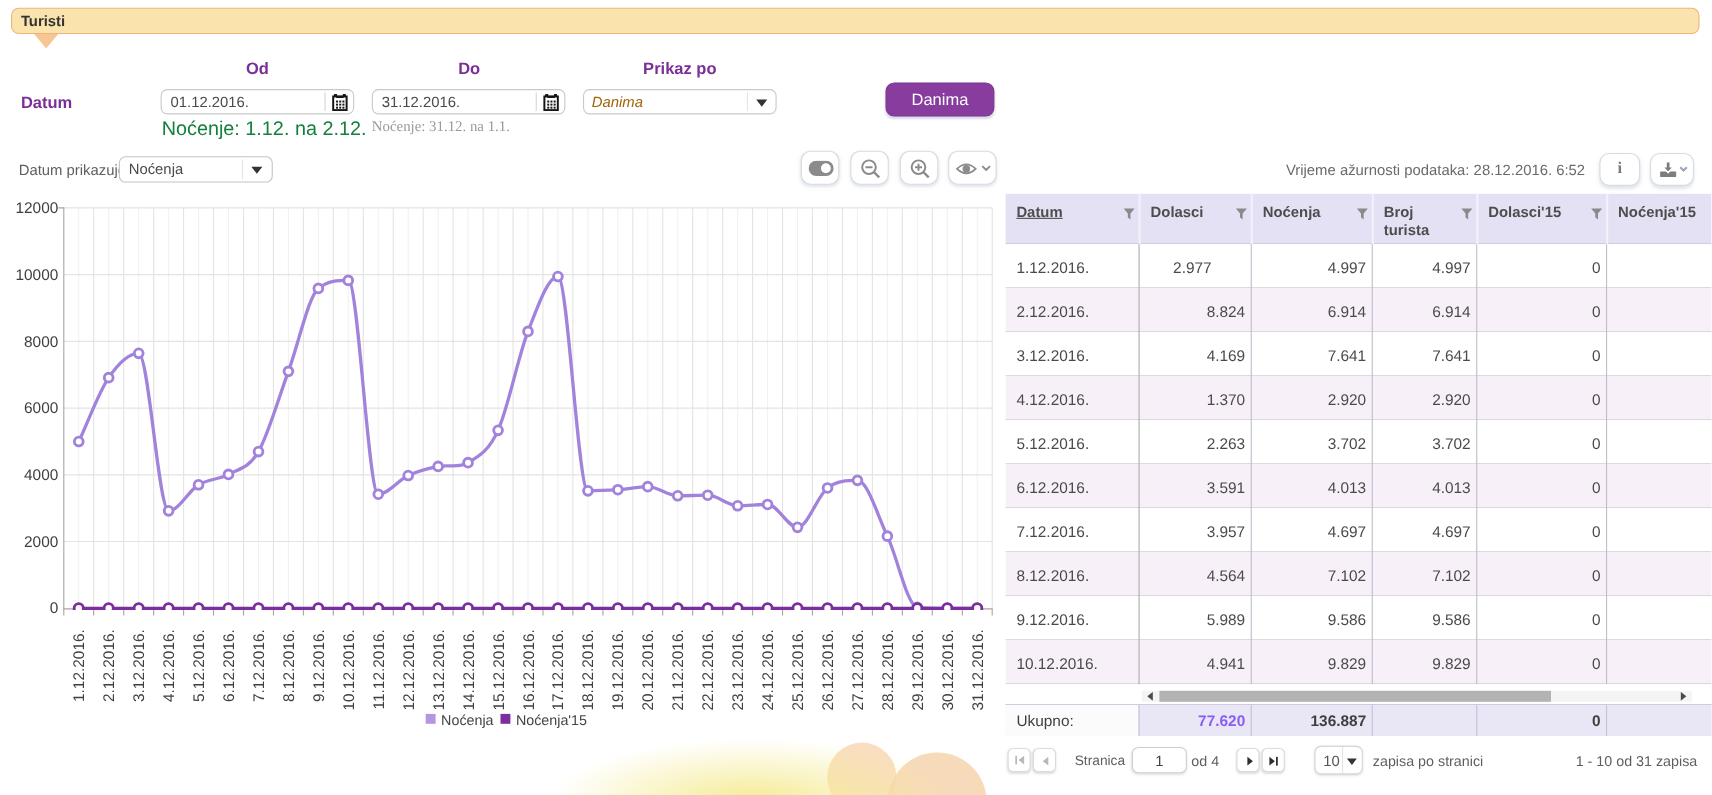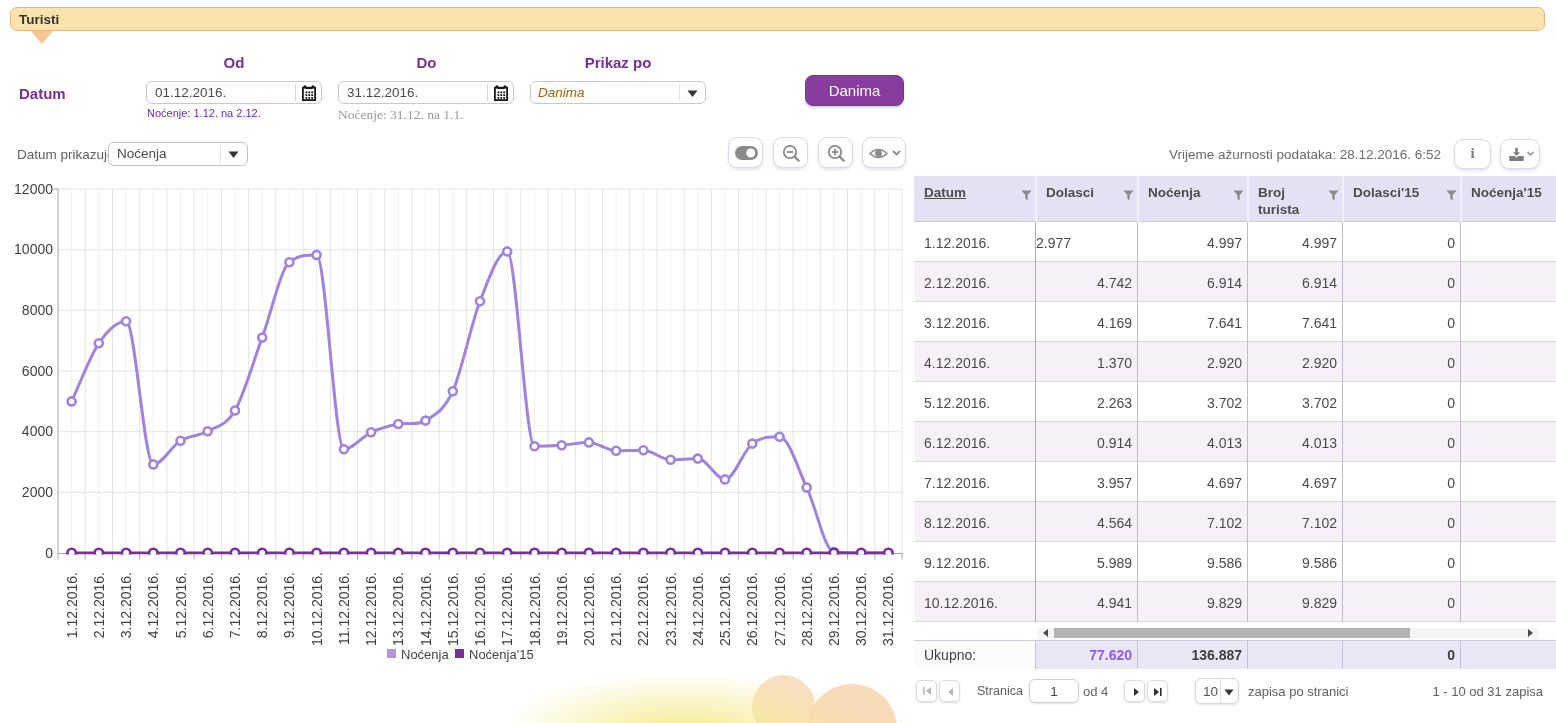--- a/index.html
+++ b/index.html
@@ -67,21 +67,21 @@
         </g>
       </svg></div>
   </div>
 <div class="inp" style="left:530px;top:81px;width:176px;height:23px;">
     <div style="position:absolute;left:7px;top:3px;font-size:13.5px;color:#a16207;font-style:italic;">Danima</div>
     <div style="position:absolute;right:25px;top:2px;bottom:2px;width:1px;background:#e4e4e4;"></div>
     <svg style="position:absolute;right:7px;top:8px;" width="11" height="8" viewBox="0 0 11 8">
       <path d="M0.5 0.5 H10.5 L5.5 7 Z" fill="#333"></path>
     </svg>
   </div>
-<div class="abs" style="left:147px;top:107px;font-size:11px;color:#6d28d9;">Noćenje: 1.12. na 2.12.</div>
+<div class="abs" style="left:147px;top:107px;font-size:18px;color:#15803d;">Noćenje: 1.12. na 2.12.</div>
 <div class="abs" style="left:338px;top:107px;font-size:13.5px;color:#9a9a9a;font-family:Liberation Serif, serif;">Noćenje: 31.12. na 1.1.</div>
 <div class="abs" style="left:805px;top:75px;width:99px;height:31px;background:#873c9e;border:1px solid #7b3690;border-radius:8px;color:#fff;font-size:15px;box-shadow:0 2px 2px rgba(190,190,215,.6);text-align:center;line-height:29px;">Danima</div>
 <div class="abs" style="left:17px;top:147px;font-size:13.5px;color:#5f5f5f;">Datum prikazuje:</div>
 <div class="inp" style="left:108px;top:142px;width:140px;height:24px;border-color:#c4c4c4;">
     <div style="position:absolute;left:8px;top:3px;font-size:13.5px;color:#4a4a4a;">Noćenja</div>
     <div style="position:absolute;right:26px;top:2px;bottom:2px;width:1px;background:#e4e4e4;"></div>
     <svg style="position:absolute;right:8px;top:8px;" width="11" height="8" viewBox="0 0 11 8">
       <path d="M0.5 0.5 H10.5 L5.5 7 Z" fill="#333"></path>
     </svg>
   </div>
@@ -269,27 +269,27 @@
 <div style="position:absolute;left:333px;top:0;width:2px;height:46px;background:#f2f0fa;"></div>
 <div style="position:absolute;left:439px;top:9px;width:82px;font-size:13.5px;font-weight:bold;color:#4d4d4d;line-height:16.5px;"><span style="">Dolasci'15</span></div>
 <div style="position:absolute;left:532px;top:11px;"><svg width="11" height="11" viewBox="0 0 11 11">
         <path d="M0.5 0.5 H10.5 L6.7 5 V10.5 L4.3 8.8 V5 Z" fill="#8a8a8a"></path>
       </svg></div>
 <div style="position:absolute;left:428px;top:0;width:2px;height:46px;background:#f2f0fa;"></div>
 <div style="position:absolute;left:557px;top:9px;width:59px;font-size:13.5px;font-weight:bold;color:#4d4d4d;line-height:16.5px;"><span style="">Noćenja'15</span></div>
 <div style="position:absolute;left:546px;top:0;width:2px;height:46px;background:#f2f0fa;"></div>
 <div style="position:absolute;left:0;top:46px;width:642px;height:40px;background:#ffffff;border-bottom:1px solid #d8d8d8;"></div>
 <div style="position:absolute;left:10px;top:59px;font-size:14px;color:#4a4a4a;">1.12.2016.</div>
-<div style="position:absolute;left:122px;top:59px;width:96px;text-align:left;font-size:14px;color:#4a4a4a;">2.977</div>
+<div style="position:absolute;left:122px;top:59px;width:96px;text-align:center;font-size:14px;color:#4a4a4a;">2.977</div>
 <div style="position:absolute;left:224px;top:59px;width:104px;text-align:right;font-size:14px;color:#4a4a4a;">4.997</div>
 <div style="position:absolute;left:334px;top:59px;width:89px;text-align:right;font-size:14px;color:#4a4a4a;">4.997</div>
 <div style="position:absolute;left:429px;top:59px;width:112px;text-align:right;font-size:14px;color:#4a4a4a;">0</div>
 <div style="position:absolute;left:0;top:86px;width:642px;height:40px;background:#f8f0f8;border-bottom:1px solid #d8d8d8;"></div>
 <div style="position:absolute;left:10px;top:99px;font-size:14px;color:#4a4a4a;">2.12.2016.</div>
-<div style="position:absolute;left:122px;top:99px;width:96px;text-align:right;font-size:14px;color:#4a4a4a;">4.742</div>
+<div style="position:absolute;left:122px;top:99px;width:96px;text-align:right;font-size:14px;color:#4a4a4a;">8.824</div>
 <div style="position:absolute;left:224px;top:99px;width:104px;text-align:right;font-size:14px;color:#4a4a4a;">6.914</div>
 <div style="position:absolute;left:334px;top:99px;width:89px;text-align:right;font-size:14px;color:#4a4a4a;">6.914</div>
 <div style="position:absolute;left:429px;top:99px;width:112px;text-align:right;font-size:14px;color:#4a4a4a;">0</div>
 <div style="position:absolute;left:0;top:126px;width:642px;height:40px;background:#ffffff;border-bottom:1px solid #d8d8d8;"></div>
 <div style="position:absolute;left:10px;top:139px;font-size:14px;color:#4a4a4a;">3.12.2016.</div>
 <div style="position:absolute;left:122px;top:139px;width:96px;text-align:right;font-size:14px;color:#4a4a4a;">4.169</div>
 <div style="position:absolute;left:224px;top:139px;width:104px;text-align:right;font-size:14px;color:#4a4a4a;">7.641</div>
 <div style="position:absolute;left:334px;top:139px;width:89px;text-align:right;font-size:14px;color:#4a4a4a;">7.641</div>
 <div style="position:absolute;left:429px;top:139px;width:112px;text-align:right;font-size:14px;color:#4a4a4a;">0</div>
 <div style="position:absolute;left:0;top:166px;width:642px;height:40px;background:#f8f0f8;border-bottom:1px solid #d8d8d8;"></div>
@@ -299,21 +299,21 @@
 <div style="position:absolute;left:334px;top:179px;width:89px;text-align:right;font-size:14px;color:#4a4a4a;">2.920</div>
 <div style="position:absolute;left:429px;top:179px;width:112px;text-align:right;font-size:14px;color:#4a4a4a;">0</div>
 <div style="position:absolute;left:0;top:206px;width:642px;height:40px;background:#ffffff;border-bottom:1px solid #d8d8d8;"></div>
 <div style="position:absolute;left:10px;top:219px;font-size:14px;color:#4a4a4a;">5.12.2016.</div>
 <div style="position:absolute;left:122px;top:219px;width:96px;text-align:right;font-size:14px;color:#4a4a4a;">2.263</div>
 <div style="position:absolute;left:224px;top:219px;width:104px;text-align:right;font-size:14px;color:#4a4a4a;">3.702</div>
 <div style="position:absolute;left:334px;top:219px;width:89px;text-align:right;font-size:14px;color:#4a4a4a;">3.702</div>
 <div style="position:absolute;left:429px;top:219px;width:112px;text-align:right;font-size:14px;color:#4a4a4a;">0</div>
 <div style="position:absolute;left:0;top:246px;width:642px;height:40px;background:#f8f0f8;border-bottom:1px solid #d8d8d8;"></div>
 <div style="position:absolute;left:10px;top:259px;font-size:14px;color:#4a4a4a;">6.12.2016.</div>
-<div style="position:absolute;left:122px;top:259px;width:96px;text-align:right;font-size:14px;color:#4a4a4a;">0.914</div>
+<div style="position:absolute;left:122px;top:259px;width:96px;text-align:right;font-size:14px;color:#4a4a4a;">3.591</div>
 <div style="position:absolute;left:224px;top:259px;width:104px;text-align:right;font-size:14px;color:#4a4a4a;">4.013</div>
 <div style="position:absolute;left:334px;top:259px;width:89px;text-align:right;font-size:14px;color:#4a4a4a;">4.013</div>
 <div style="position:absolute;left:429px;top:259px;width:112px;text-align:right;font-size:14px;color:#4a4a4a;">0</div>
 <div style="position:absolute;left:0;top:286px;width:642px;height:40px;background:#ffffff;border-bottom:1px solid #d8d8d8;"></div>
 <div style="position:absolute;left:10px;top:299px;font-size:14px;color:#4a4a4a;">7.12.2016.</div>
 <div style="position:absolute;left:122px;top:299px;width:96px;text-align:right;font-size:14px;color:#4a4a4a;">3.957</div>
 <div style="position:absolute;left:224px;top:299px;width:104px;text-align:right;font-size:14px;color:#4a4a4a;">4.697</div>
 <div style="position:absolute;left:334px;top:299px;width:89px;text-align:right;font-size:14px;color:#4a4a4a;">4.697</div>
 <div style="position:absolute;left:429px;top:299px;width:112px;text-align:right;font-size:14px;color:#4a4a4a;">0</div>
 <div style="position:absolute;left:0;top:326px;width:642px;height:40px;background:#f8f0f8;border-bottom:1px solid #d8d8d8;"></div>

